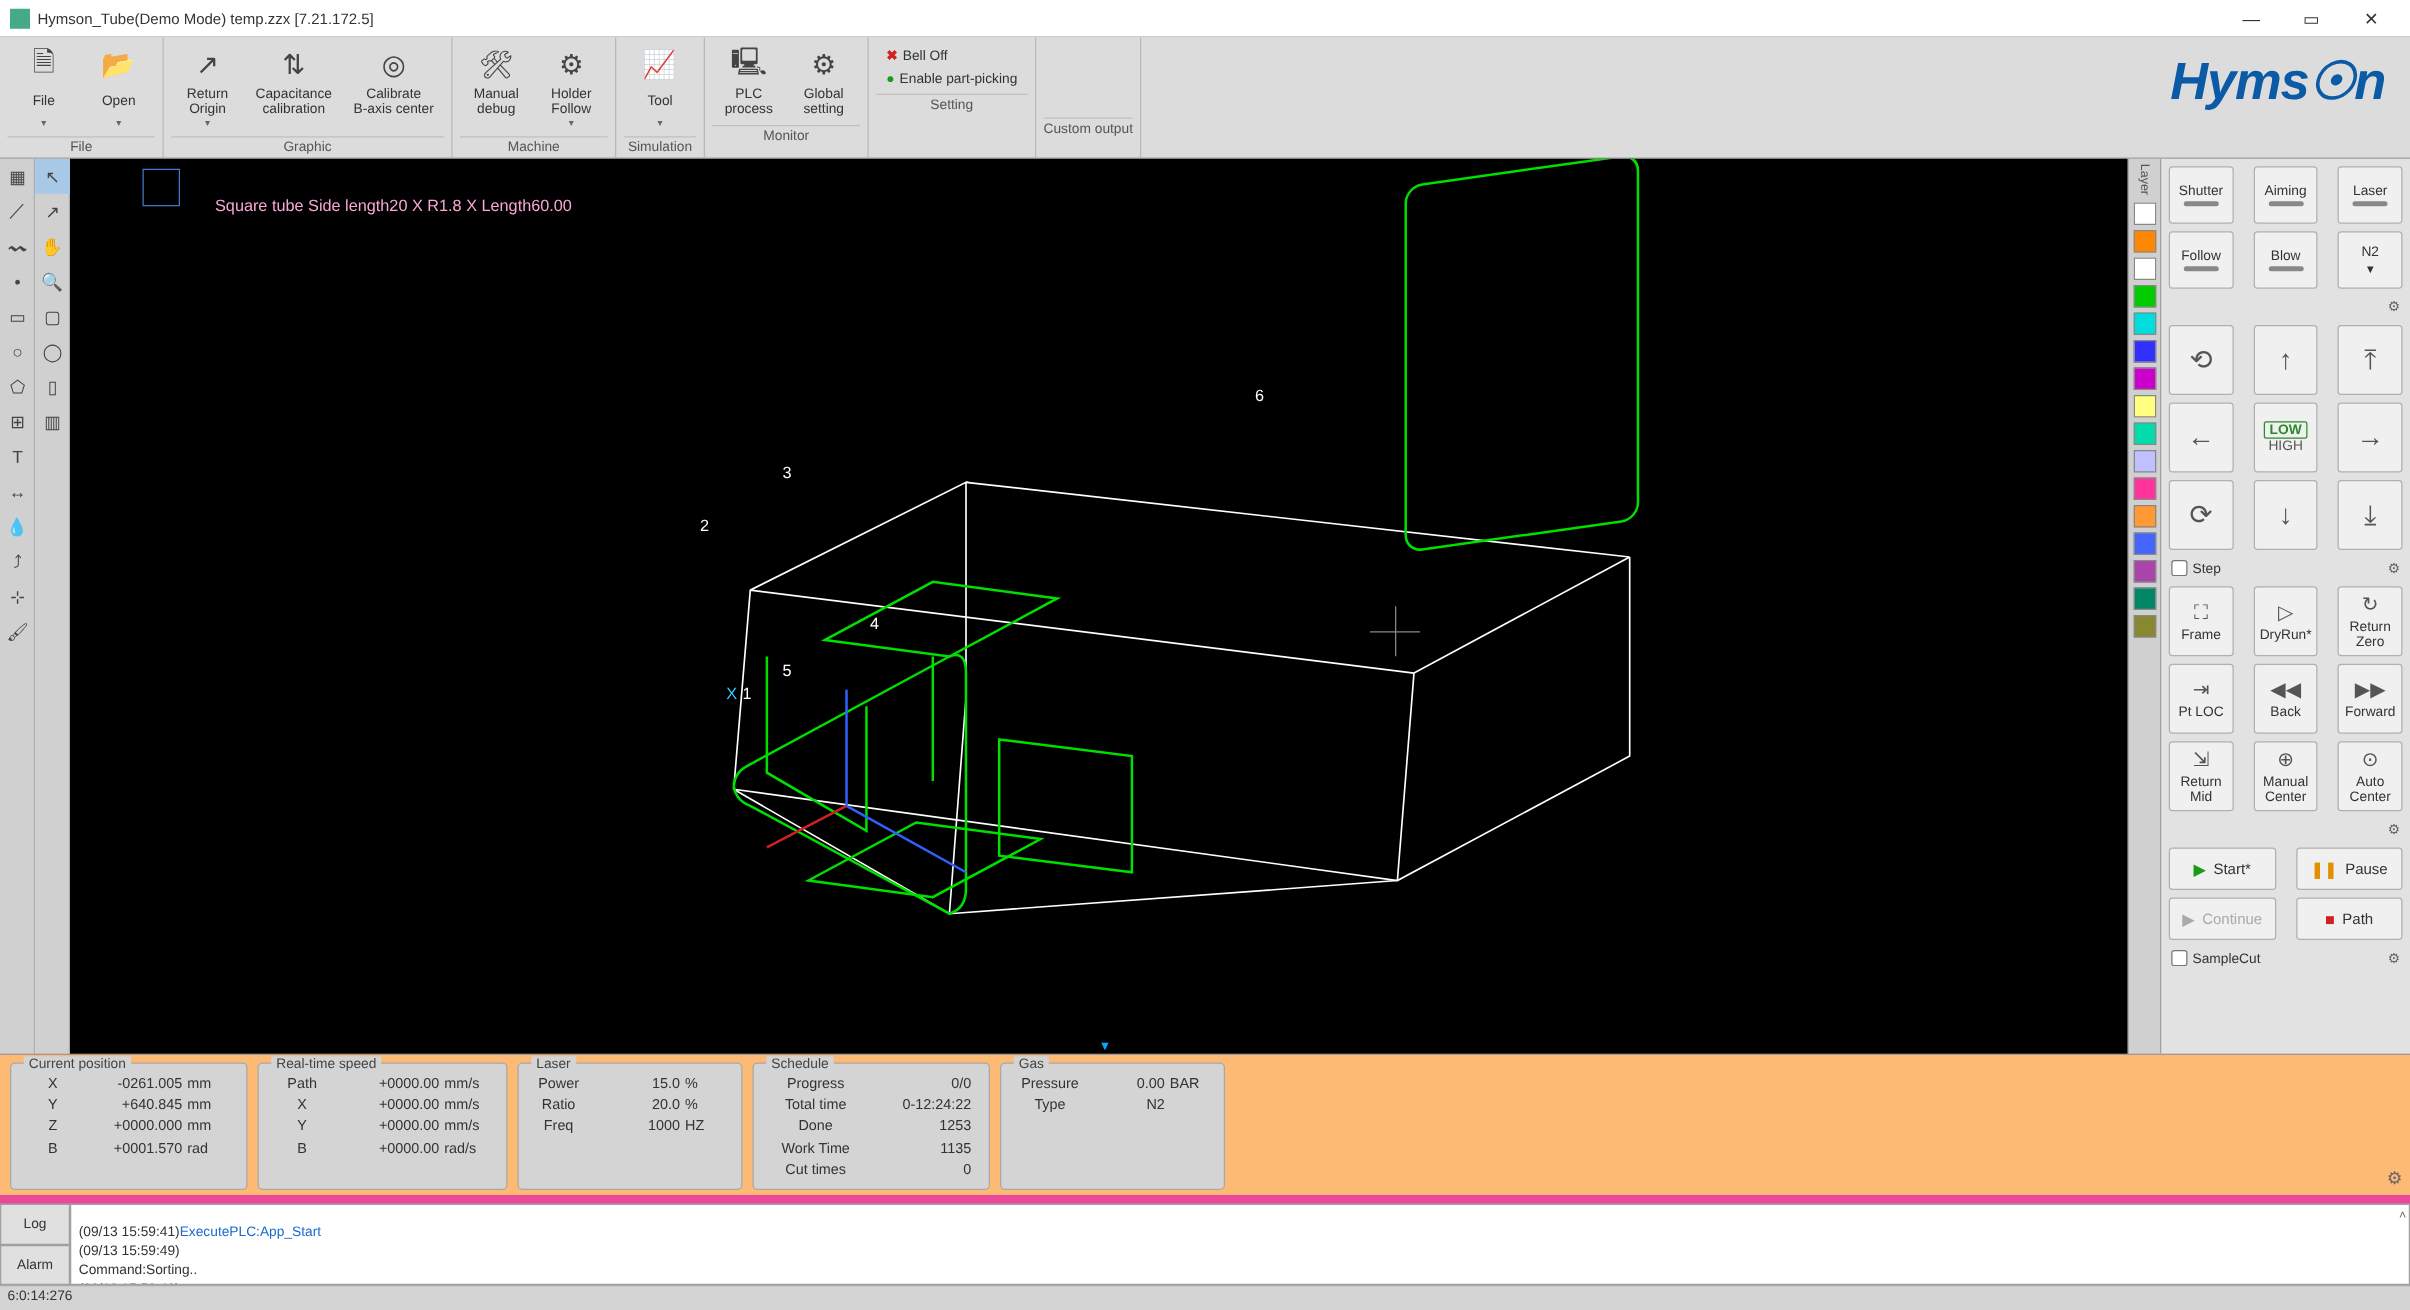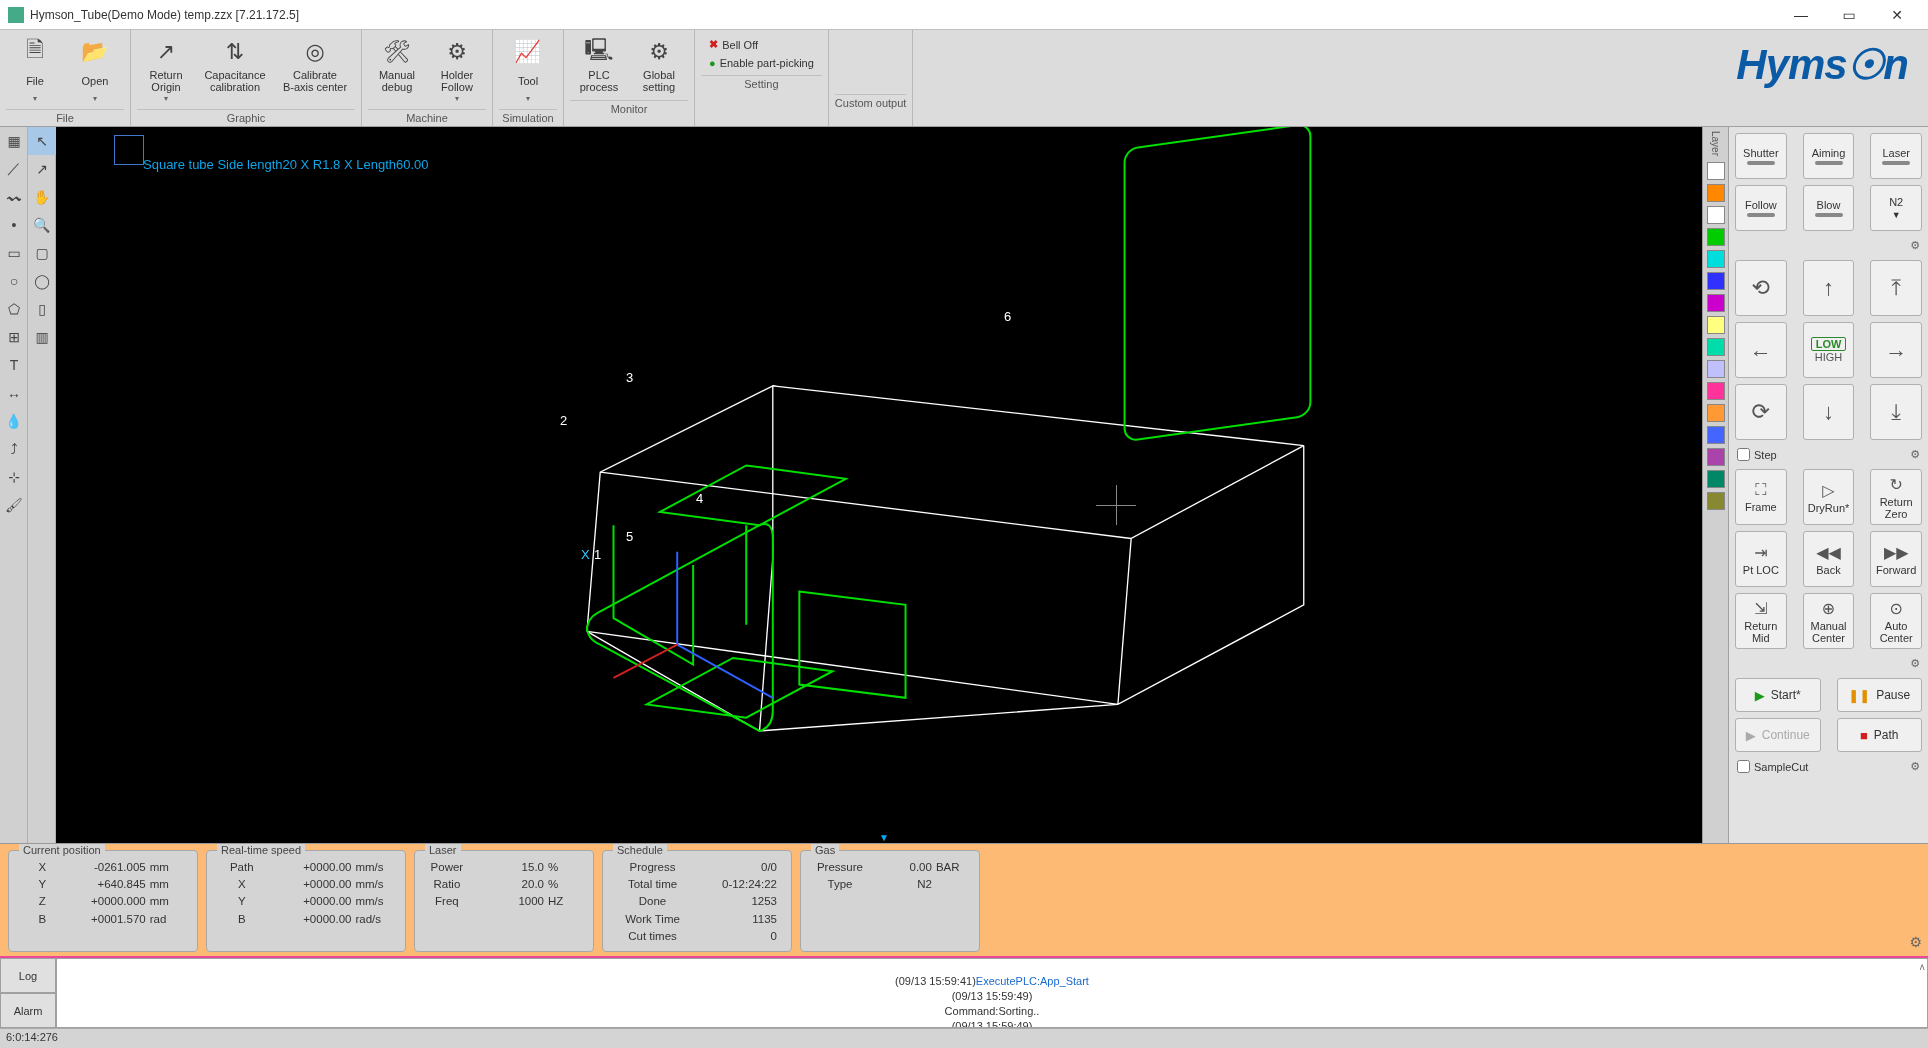--- a/index.html
+++ b/index.html
@@ -31,21 +31,21 @@
 .main { flex: 1; display: flex; min-height: 0; }
 
 
 .lefttools { display: flex; background: #d0d0d0; }
 .ltcol { width: 28px; display: flex; flex-direction: column; border-right: 1px solid #b0b0b0; }
 .ltbtn { width: 28px; height: 28px; display: flex; align-items: center; justify-content: center; cursor: pointer; font-size: 14px; color: #444; }
 .ltbtn.sel { background: #a8c8e8; }
 
 
 .viewport { flex: 1; background: #000; position: relative; overflow: hidden; }
-.vp-label { position: absolute; top: 30px; left: 87px; color: #0ea5e9; font-size: 13px; }
+.vp-label { position: absolute; top: 30px; left: 116px; color: #f9a8d4; font-size: 13px; }
 .vp-box { position: absolute; top: 8px; left: 58px; width: 30px; height: 30px; border: 1px solid #4477cc; }
 .vp-svg { position: absolute; inset: 0; }
 .vp-cursor { position: absolute; top: 358px; left: 1040px; width: 40px; height: 40px; }
 .vp-cursor::before, .vp-cursor::after { content: ''; position: absolute; background: #888; }
 .vp-cursor::before { left: 0; right: 0; top: 50%; height: 1px; }
 .vp-cursor::after { top: 0; bottom: 0; left: 50%; width: 1px; }
 .vp-num { position: absolute; color: #fff; font-size: 13px; }
 .vp-arrow { position: absolute; bottom: 0; left: 50%; color: #0af; font-size: 10px; }
 
 
@@ -82,21 +82,21 @@
 .kv .k { width: 50px; text-align: center; }
 .kv .v { width: 90px; text-align: right; padding-right: 4px; }
 .kv .u { width: 40px; text-align: left; }
 .panel.sched .kv .k { width: 80px; text-align: center; }
 .panel.sched .kv .v { width: 90px; text-align: right; }
 .panel.gas .kv .k { width: 70px; text-align: center; }
 .panel.gas .kv .v { width: 80px; text-align: right; }
 .bottom .gear { align-self: flex-end; margin: 0 6px 6px auto; color: #666; cursor: pointer; font-size: 14px; }
 
 
-.logbar { display: flex; background: #701a75; border-top: 2px solid #ec4899; text-align: center; }
+.logbar { display: flex; background: #701a75; border-top: 7px solid #ec4899; }
 .logtabs { width: 56px; display: flex; flex-direction: column; }
 .logtab { flex: 1; border: 1px solid #a0a0a0; background: #e0e0e0; display: flex; align-items: center; justify-content: center; font-size: 11px; cursor: pointer; }
 .logcontent { flex: 1; background: #fff; border: 1px solid #a0a0a0; padding: 15px 6px; font-size: 11px; font-family: Consolas, monospace; line-height: 1.35; position: relative; overflow: hidden; }
 .logcontent .scrollup { position: absolute; right: 2px; top: 2px; color: #666; font-size: 10px; }
 .exec { color: #1a6ad0; }
 
 
 .footer { height: 20px; background: #d4d4d4; font-size: 11px; padding: 2px 6px; border-top: 1px solid #aaa; display:flex; }
 .footer .spacer { flex: 1; }
 

